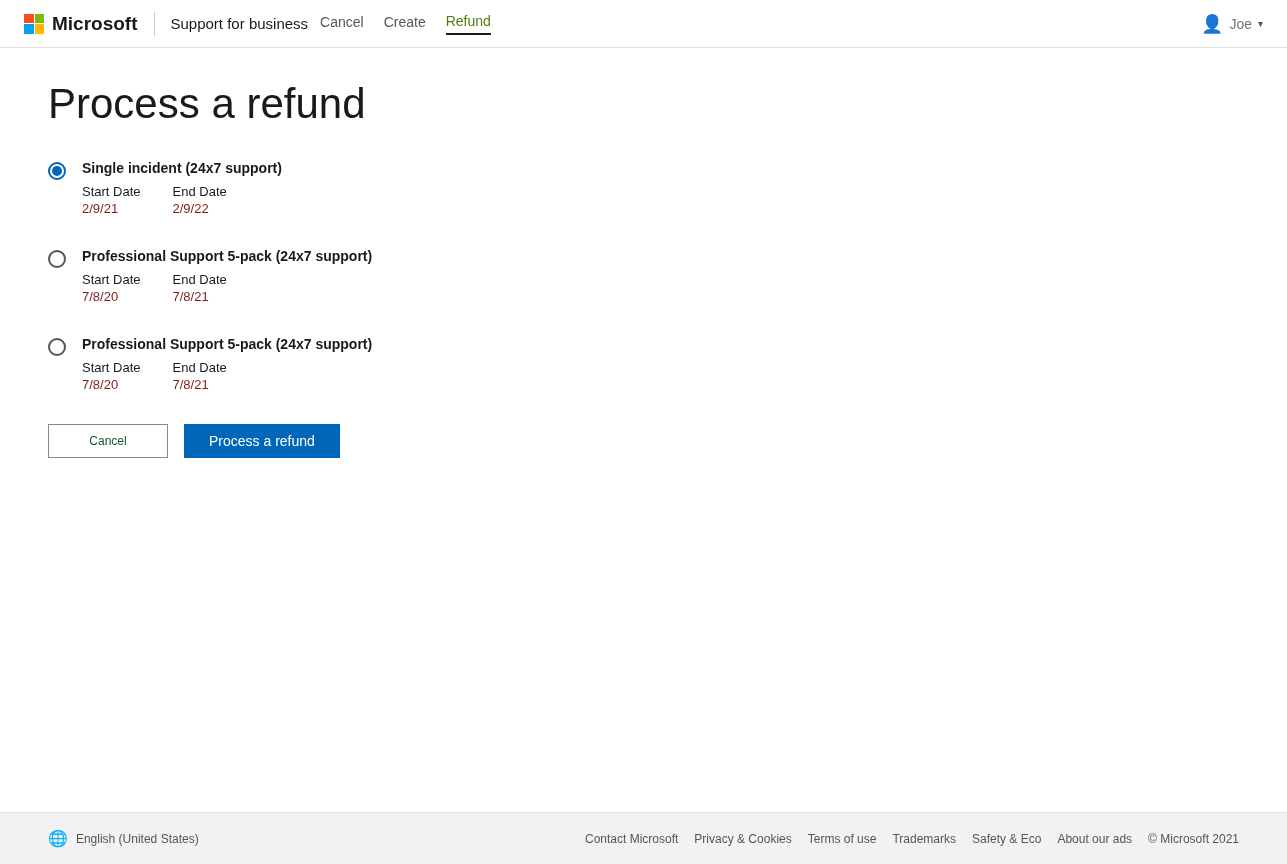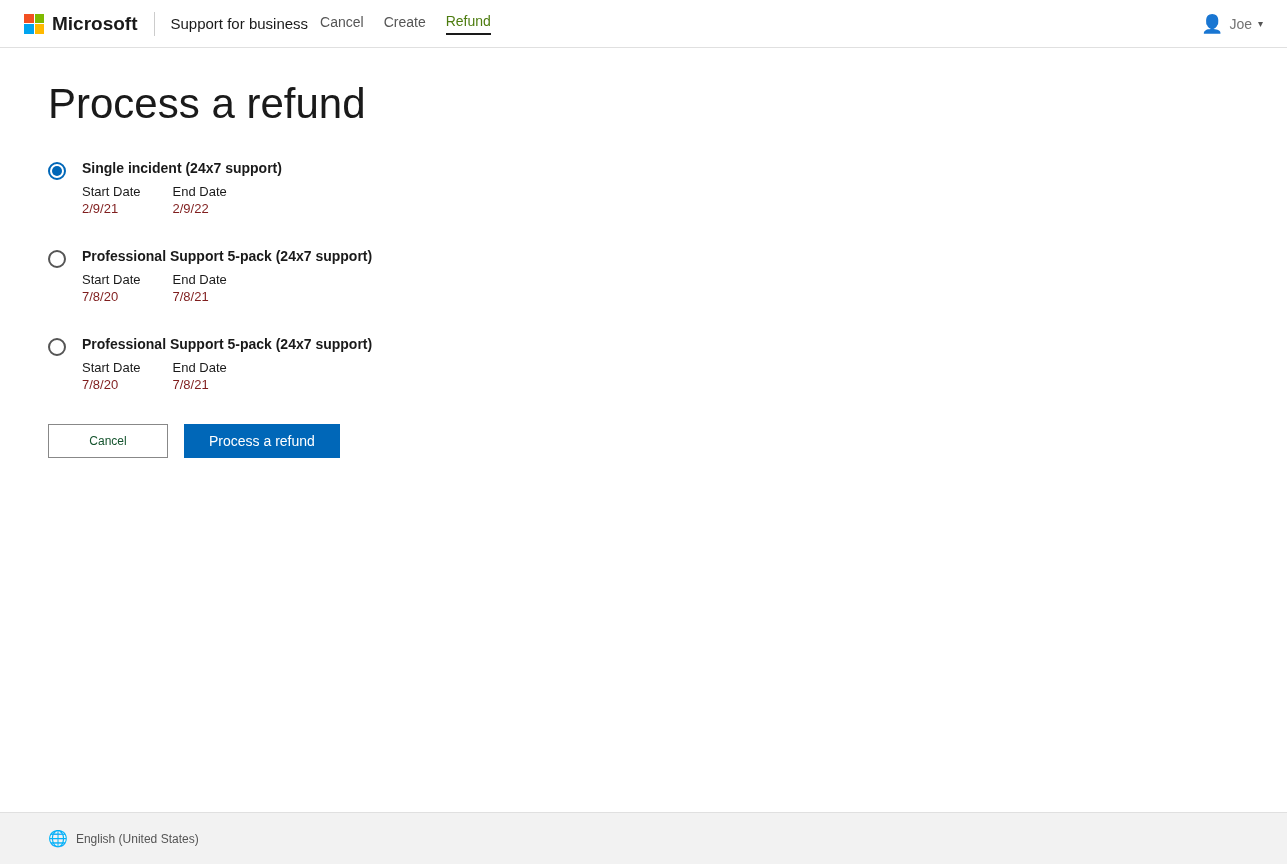--- a/index.html
+++ b/index.html
@@ -354,13 +354,22 @@
     <button class="btn-cancel">Cancel</button>
     <button class="btn-primary">Process a refund</button>
   </div>
 </main>
 
 <footer class="footer">
   <div class="footer-left">
     <span class="globe-icon">🌐</span>
     <span>English (United States)</span>
   </div>
+  <div class="footer-right">
+    <a class="footer-link">Contact Microsoft</a>
+    <a class="footer-link">Privacy &amp; Cookies</a>
+    <a class="footer-link">Terms of use</a>
+    <a class="footer-link">Trademarks</a>
+    <a class="footer-link">Safety &amp; Eco</a>
+    <a class="footer-link">About our ads</a>
+    <span class="footer-copyright">© Microsoft 2021</span>
+  </div>
 </footer>
 
 </body></html>

